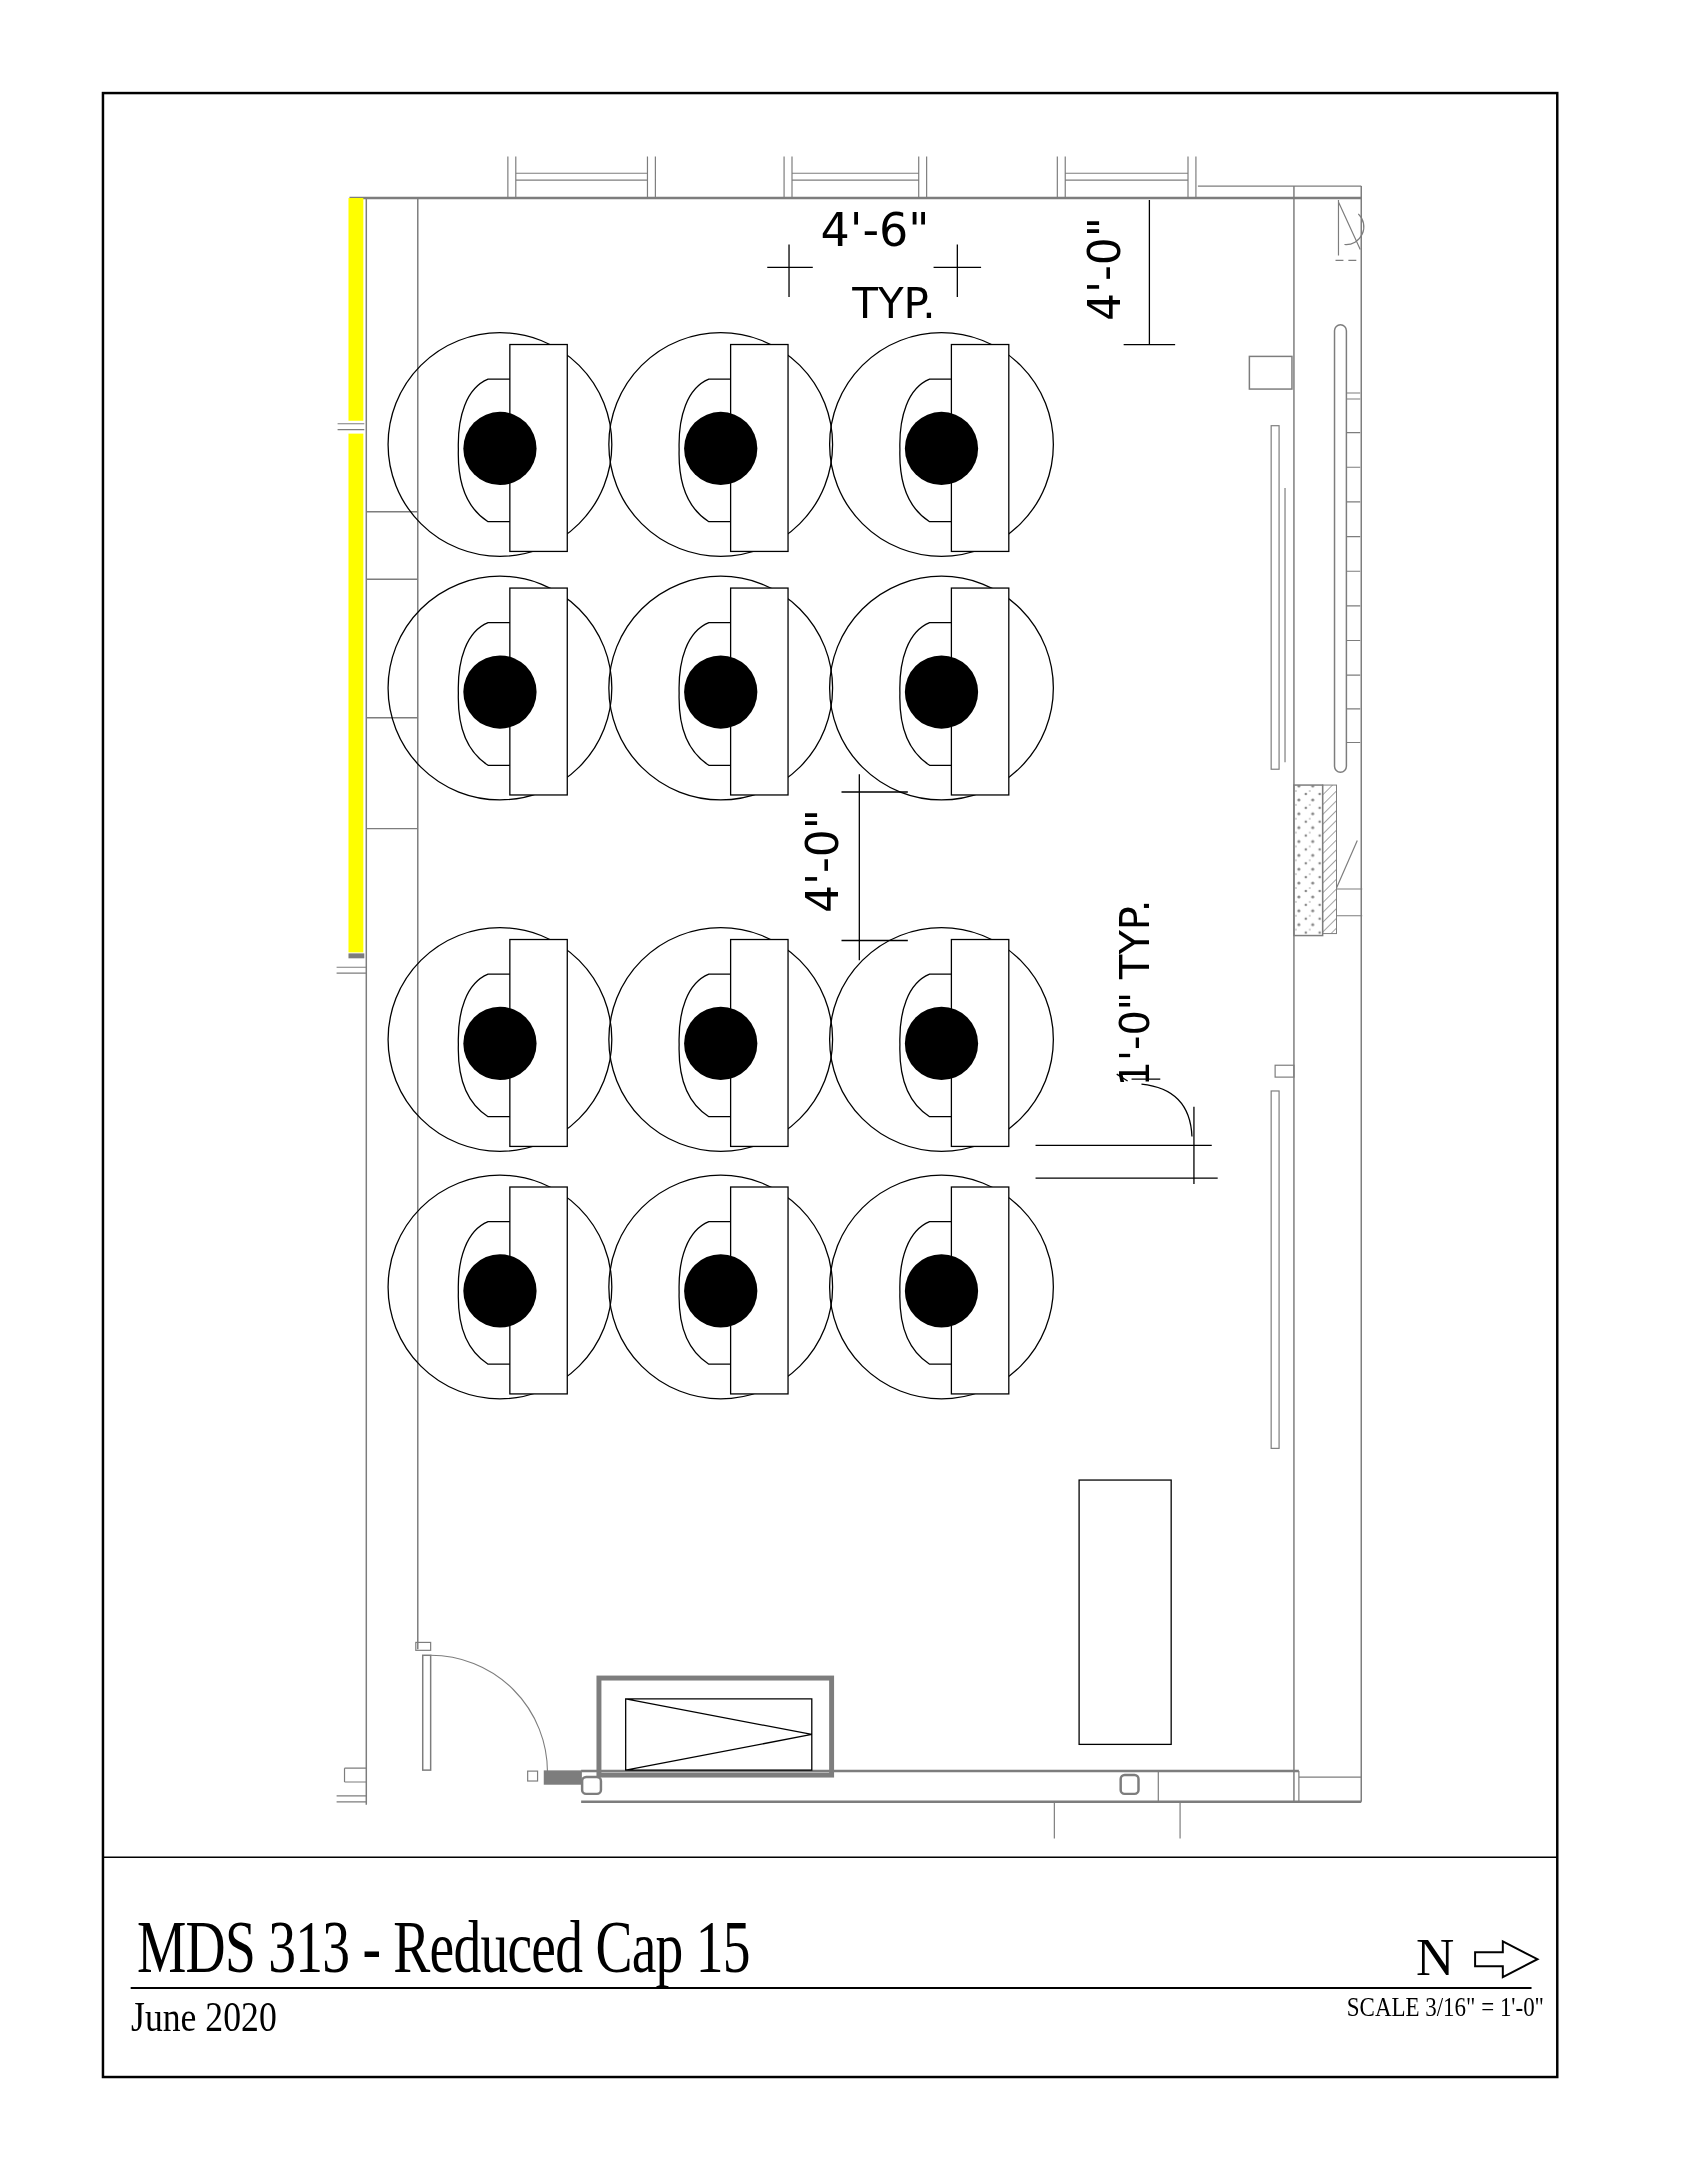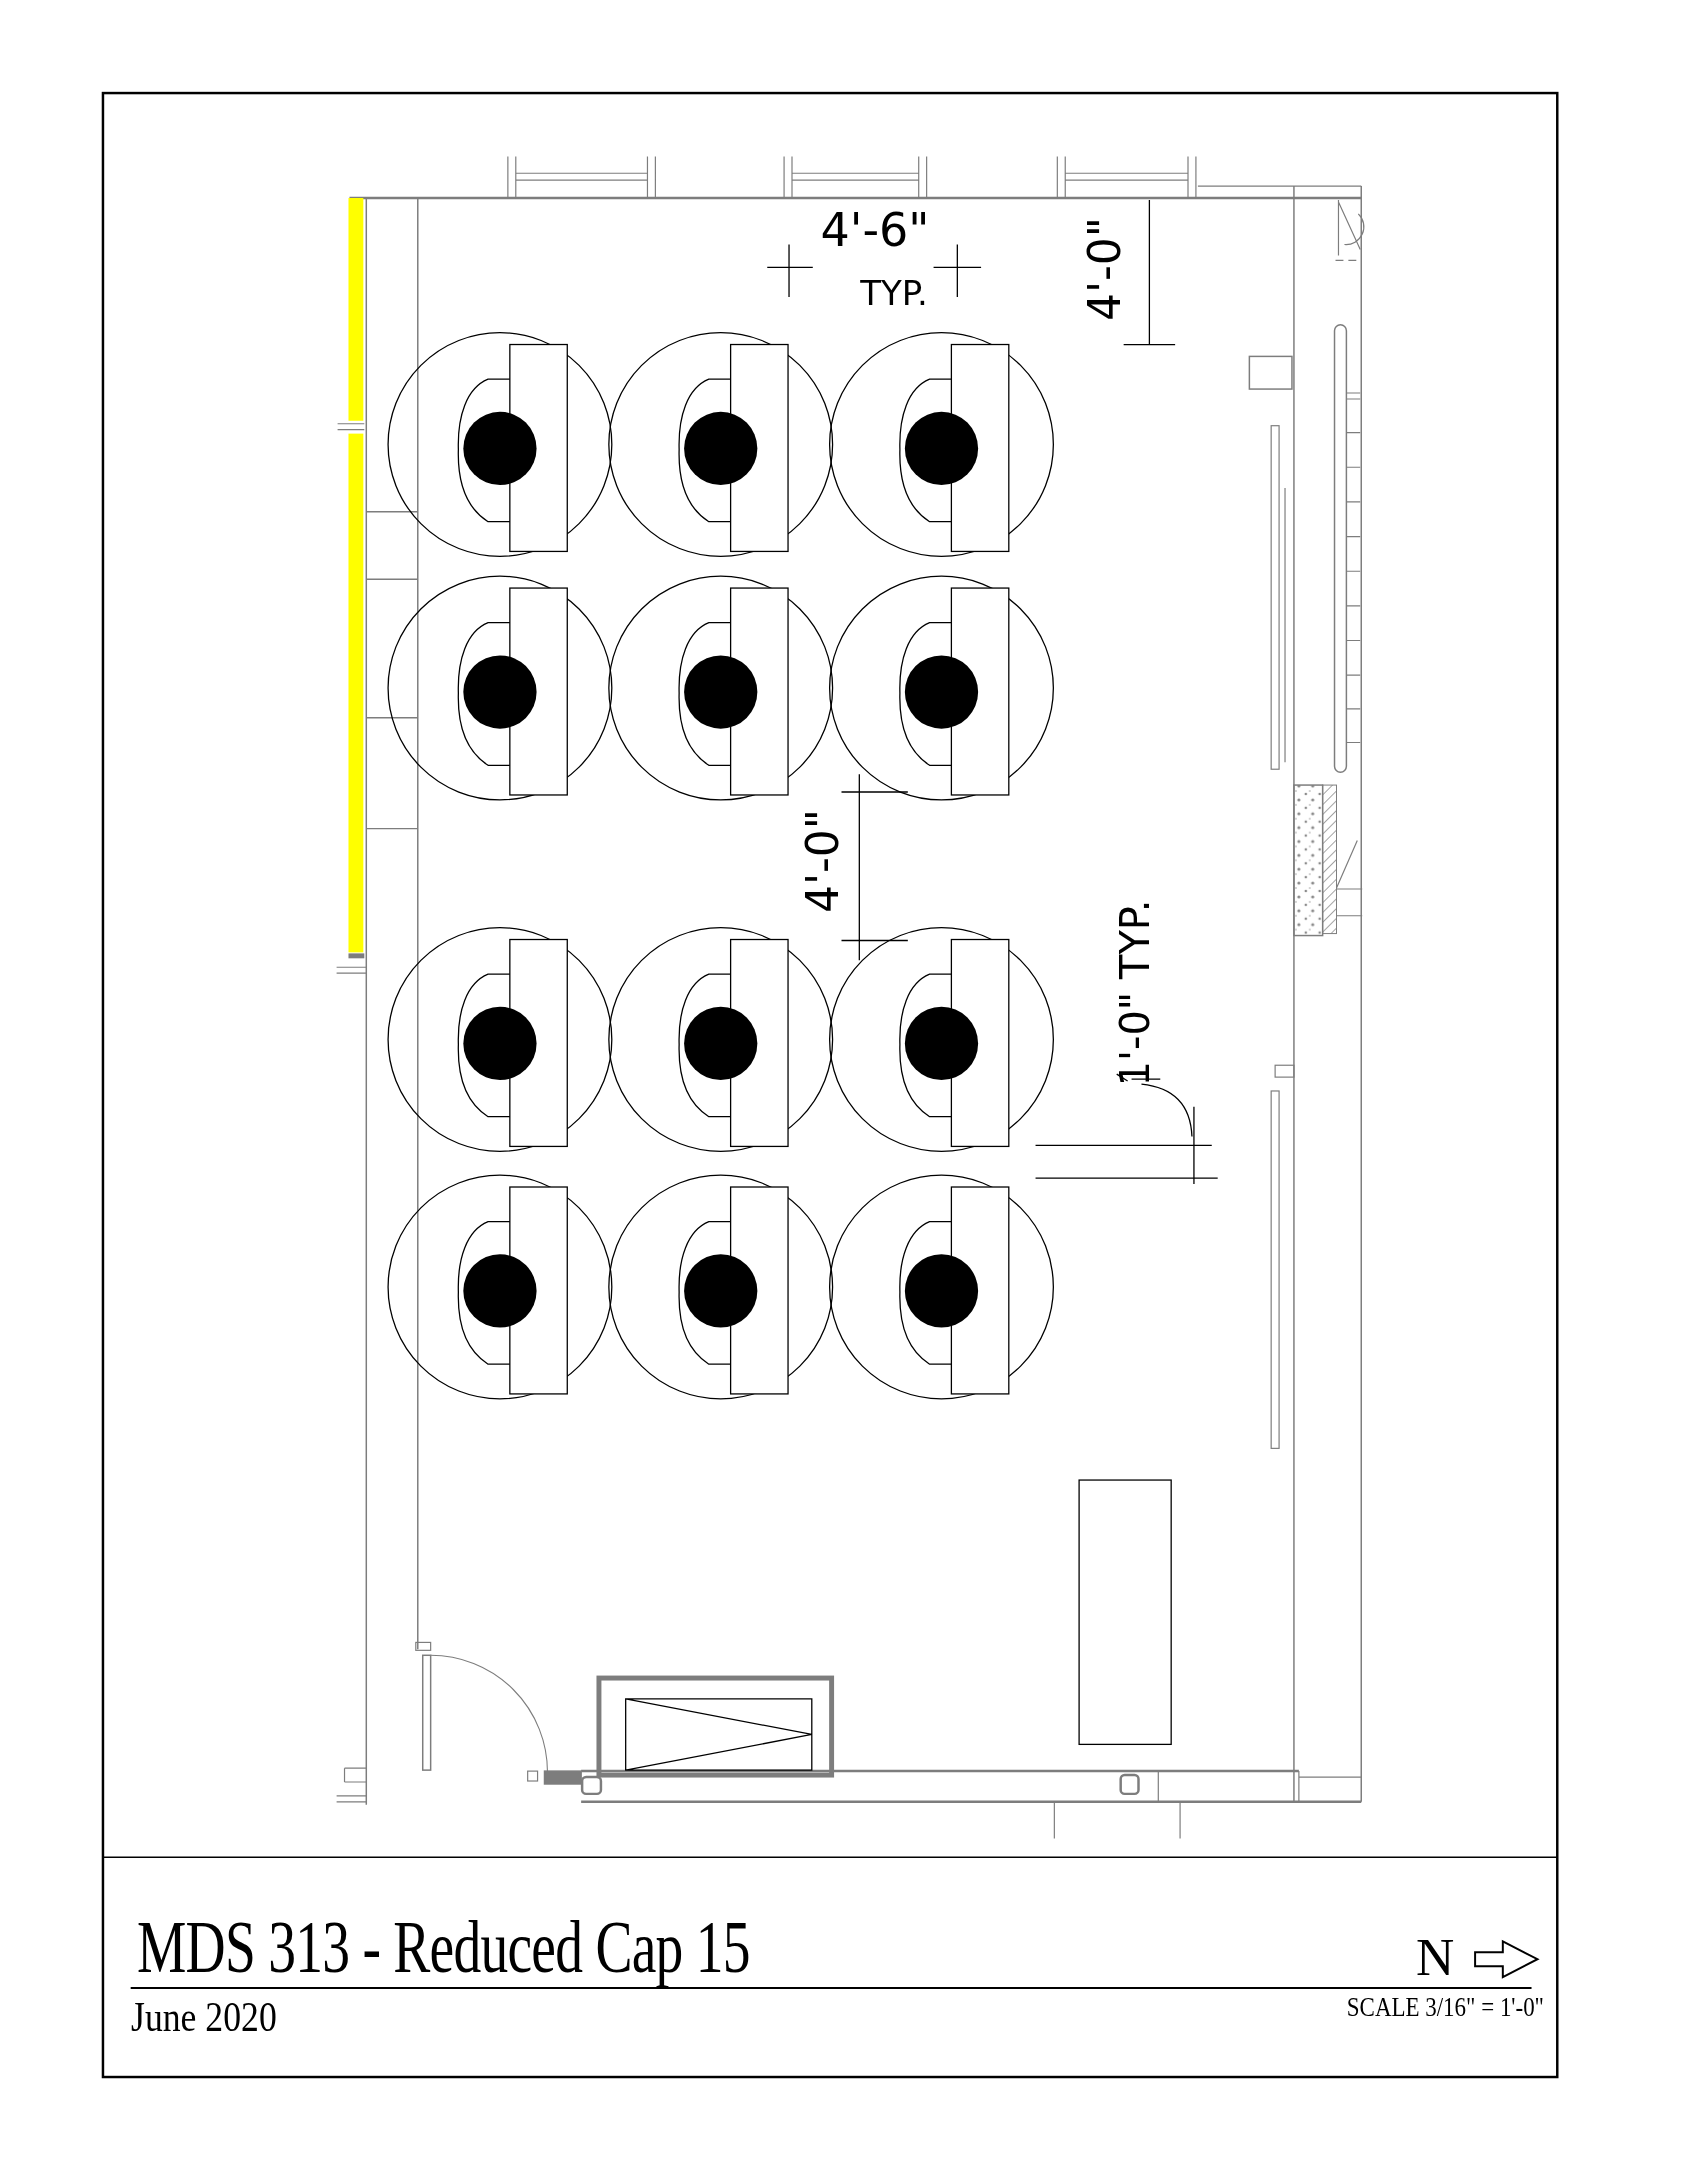--- a/index.html
+++ b/index.html
@@ -199,21 +199,21 @@
 
     <g stroke="#000" fill="none">
       <rect x="104" y="94" width="1469" height="2004" stroke-width="2.5"></rect>
       <path d="M104 1876 H1573" stroke-width="1.5"></path>
       <path d="M132 2008 H1547" stroke-width="2"></path>
       <polygon points="1490,1972 1518,1972 1518,1961 1553,1979 1518,1997 1518,1986 1490,1986" fill="#fff" stroke-width="2"></polygon>
     </g>
   </svg>
 
   <div class="lbl dim" style="left:875px;top:230px;font-size:46px;">4'-6"</div>
-  <div class="lbl dim" style="left:894px;top:293px;font-size:34px;">TYP.</div>
+  <div class="lbl dim" style="left:894px;top:304px;font-size:42px;">TYP.</div>
   <div class="lbl dim-v" style="left:1105px;top:269px;font-size:44px;">4'-0"</div>
   <div class="lbl dim-v" style="left:823px;top:861px;font-size:44px;">4'-0"</div>
   <div class="lbl dim-v" style="left:1135px;top:993px;font-size:40px;">1'-0" TYP.</div>
 
   <div id="title-text" class="lbl serif">MDS 313 - Reduced Cap 15</div>
   <div id="date-text" class="lbl serif">June 2020</div>
   <div id="north-letter" class="lbl serif">N</div>
   <div id="scale-text" class="lbl serif">SCALE 3/16" = 1'-0"</div>
 </div>
 

